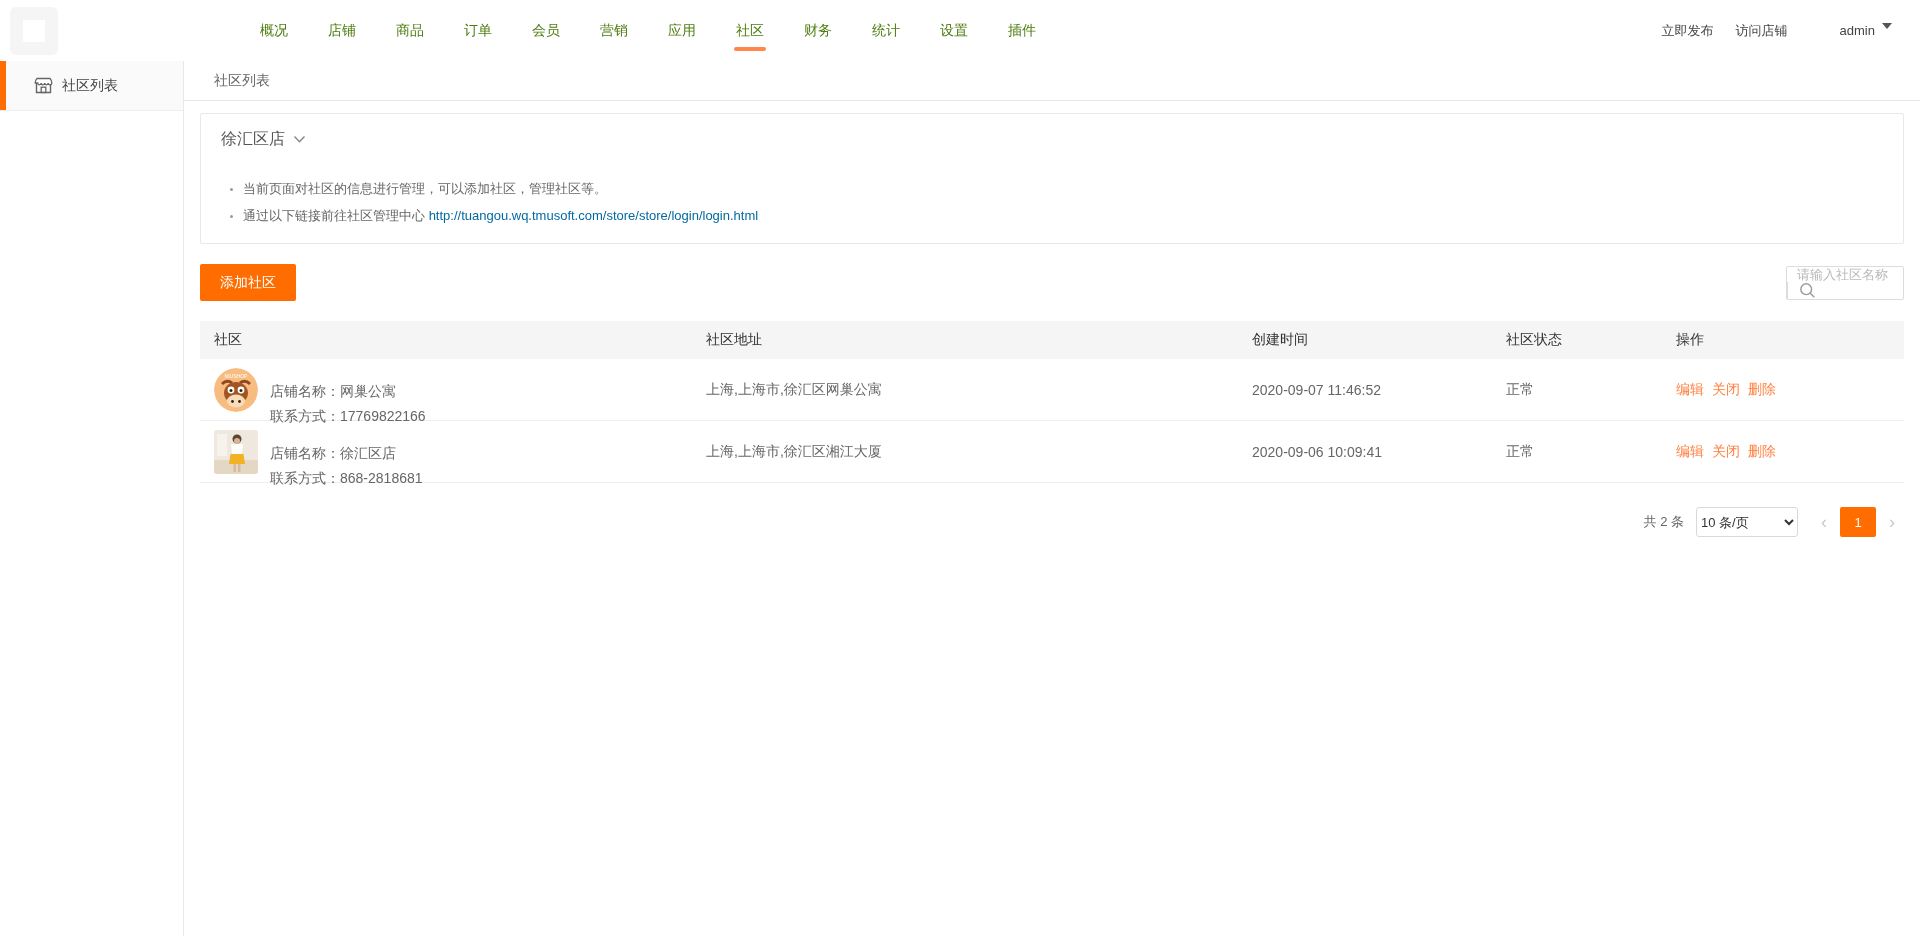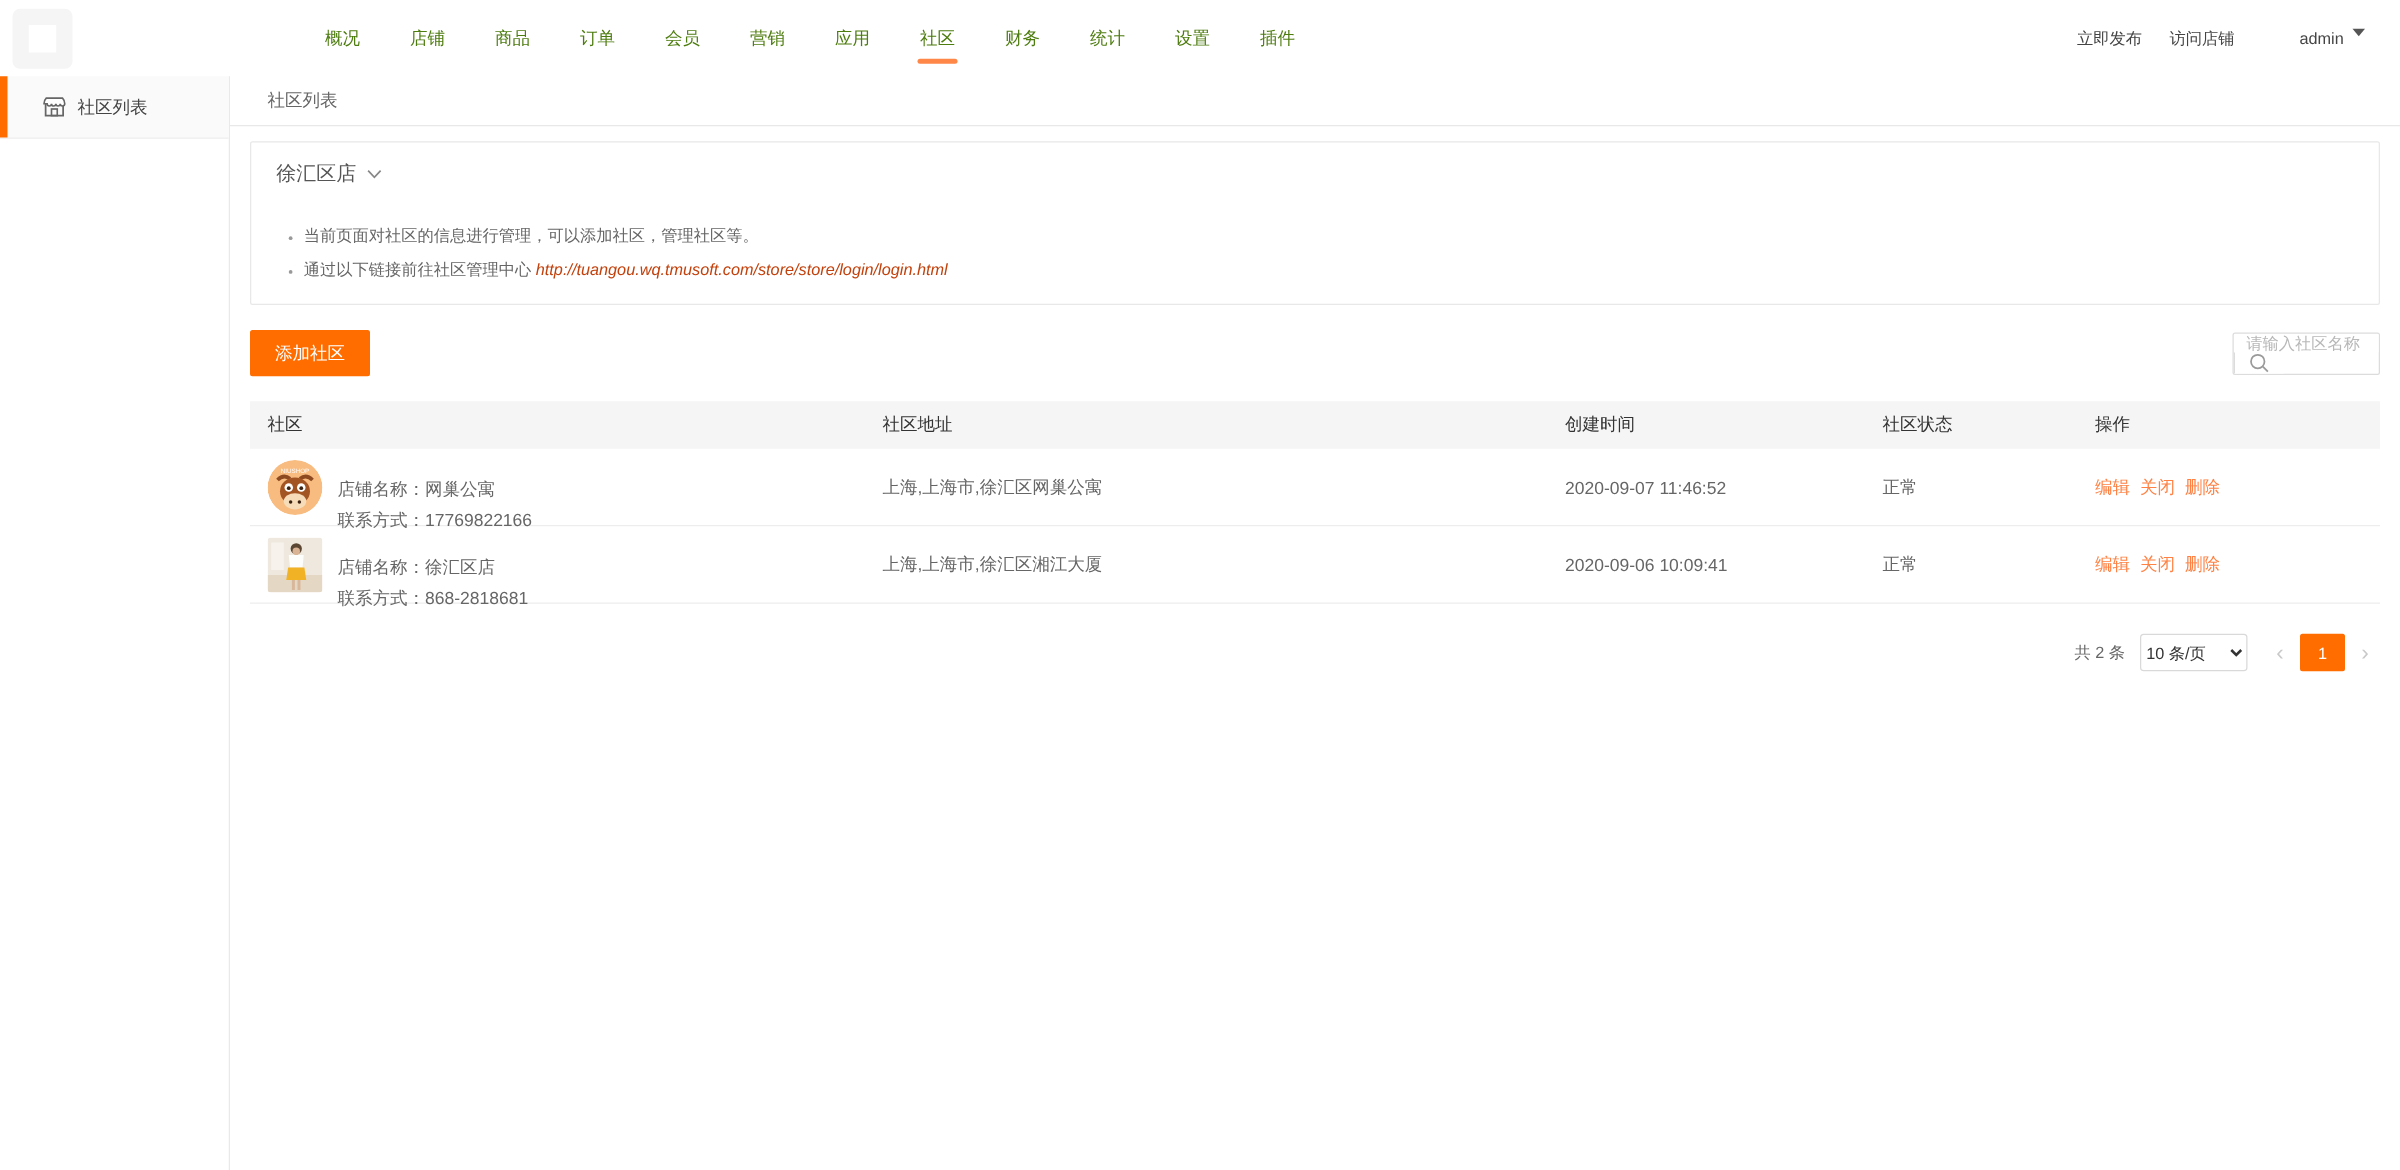--- a/index.html
+++ b/index.html
@@ -39,21 +39,21 @@
   .page-pad { padding:0 16px; }
 
   
   .hint-box { margin-top:12px; border:1px solid #e8e8e8; border-radius:2px; background:#fff;
     padding:15px 20px 14px 20px; }
   .hint-title { display:flex; align-items:center; font-size:16px; color:#555; cursor:pointer; }
   .hint-title .chev { margin-left:8px; display:flex; }
   .hint-list { margin-top:25px; padding-left:22px; }
   .hint-list li { font-size:13px; color:#666; line-height:27px; list-style:disc; }
   .hint-list li::marker { color:#999; font-size:10px; }
-  .red-link { color:#c2410c; text-decoration:none; cursor:pointer;font-style:italic; }
+  .red-link { color:#0369a1; text-decoration:none; cursor:pointer; }
 
   
   .toolbar { margin-top:20px; display:flex; align-items:center; justify-content:space-between; }
   .btn-primary { background:#ff6d00; color:#fff; font-size:14px; border:none; border-radius:2px;
     padding:0 20px; height:37px; cursor:pointer; }
   .search-group { display:flex; height:34px; border:1px solid #dcdcdc; border-radius:2px; overflow:hidden; background:#fff;flex-direction:column; }
   .search-input { border:none; outline:none; width:116px; padding:0 10px; font-size:13px; color:#333; }
   .search-input::placeholder { color:#b8b8b8; }
   .search-btn { width:40px; border:none; border-left:1px solid #dcdcdc; background:#fff; cursor:pointer;
     display:flex; align-items:center; justify-content:center; }
@@ -79,21 +79,21 @@
   .shop-cell { display:flex; align-items:center; }
   .avatar { width:44px; height:44px; flex:0 0 44px; margin-right:12px; overflow:hidden; }
   .avatar.round { border-radius:50%; }
   .avatar.square { border-radius:3px; }
   .shop-lines { font-size:14px; color:#666; line-height:25px; white-space:nowrap;margin-top:28px; }
   .action-link { color:#ff8143; font-size:14px; margin-right:8px; text-decoration:none; cursor:pointer; }
 
   
   .pager { margin-top:24px; display:flex; align-items:center; justify-content:flex-end; }
   .pager .total { font-size:13px; color:#666; margin-right:12px; }
-  .page-size { height:30px; width:86px; font-size:13px; color:#333; border:1px solid #d9d9d9;
+  .page-size { height:30px; width:102px; font-size:13px; color:#333; border:1px solid #d9d9d9;
     border-radius:3px; background:#fff; margin-right:14px; }
   .pchev { font-size:18px; color:#c9c9c9; padding:0 9px; cursor:pointer; user-select:none; }
   .page-num { width:36px; height:30px; background:#ff6d00; color:#fff; font-size:13px; border-radius:2px;
     display:flex; align-items:center; justify-content:center; margin:0 4px; cursor:pointer; }
 </style>
 </head>
 <body>
 
 <div class="app">
 

